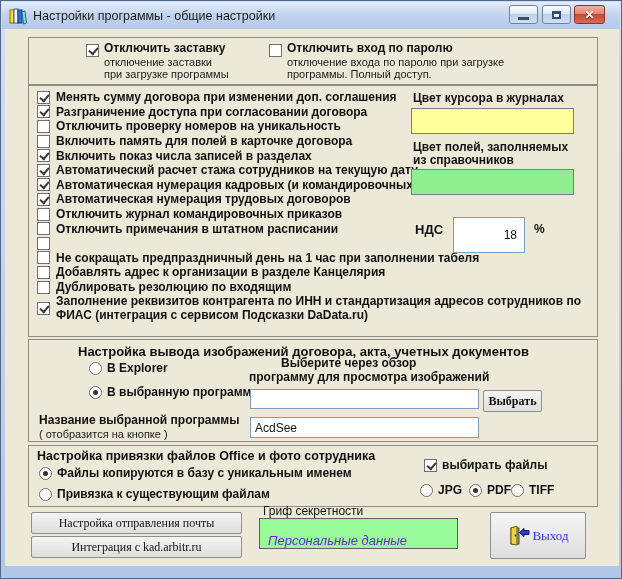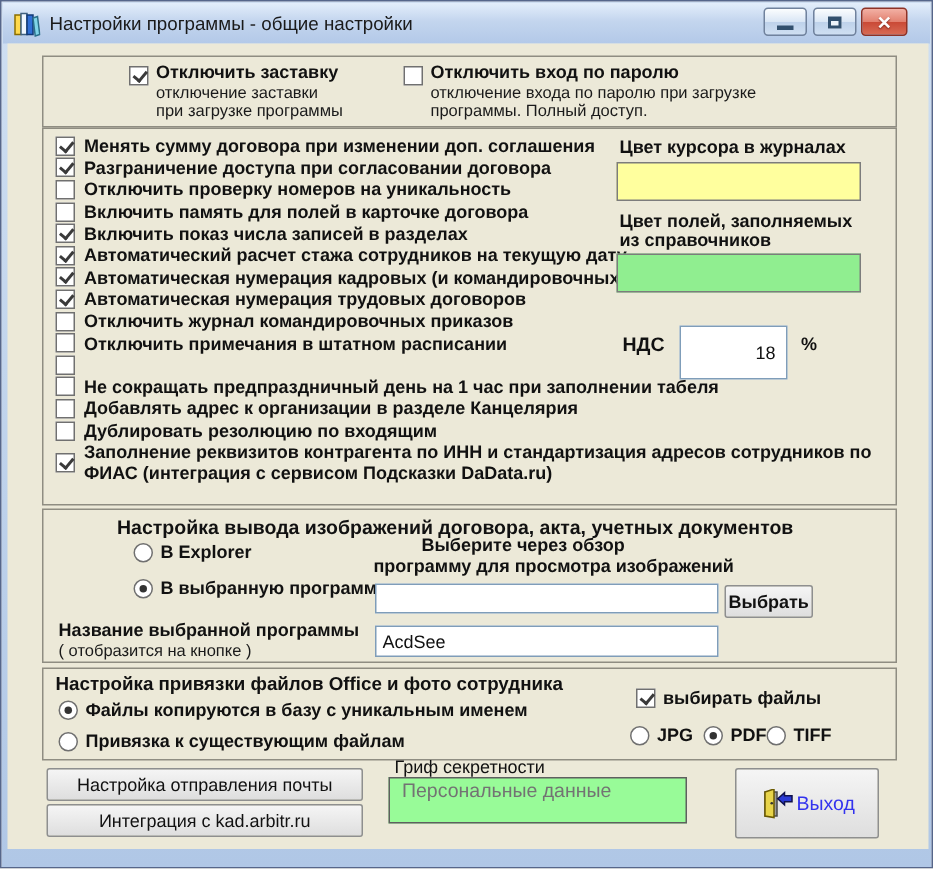--- a/index.html
+++ b/index.html
@@ -30,25 +30,25 @@
   .rb.on::after { content:""; position:absolute; left:3px; top:3px; width:5px; height:5px; border-radius:50%; background:#333; }
   .abs { position:absolute; }
   #cb-list { position:absolute; left:36px; top:89px; width:545px; }
   .cb-row { display:flex; align-items:center; min-height:14.6px; }
   .cb-row .cb-label { margin-left:6px; font-weight:bold; font-size:12px; line-height:14px; color:#111; }
   .swatch { position:absolute; border:1px solid #7c7c7c; }
   .input { position:absolute; background:#fff; border:1px solid #7f9db9; font-size:12px;
     font-family:"Liberation Sans", sans-serif; padding:1px 4px; color:#111; }
   .btn { position:absolute; background:linear-gradient(#f5f5f5,#dedede); border:1px solid #8e8f8f;
     border-radius:2px; font-size:12px; color:#111; display:flex; align-items:center; justify-content:center;
-    font-family:Liberation Sans, sans-serif; cursor:default; }
+    font-family:Liberation Serif, serif; cursor:default; }
   .exit-btn { flex-direction:row; gap:1px; }
   .exit-label { font-size:13px; }
-  .secrecy { position:absolute; border:1px solid #5f5f5f; font-size:13px; color:#737373;
-    display:flex; align-items:flex-start; padding-left:8px; }
+  .secrecy { position:absolute; border:1px solid #5f5f5f; font-size:13px; color:#6d28d9;
+    display:flex; align-items:flex-end; padding-left:8px;font-style:italic; }
   .radio-item { position:absolute; display:flex; align-items:center; }
   .radio-item .rlabel { margin-left:5px; font-weight:bold; font-size:12px; color:#111; white-space:nowrap; }
 </style>
 </head>
 <body>
 
 <div class="window">
 
   <div class="titlebar">
     <svg class="title-icon" viewBox="0 0 18 18">

